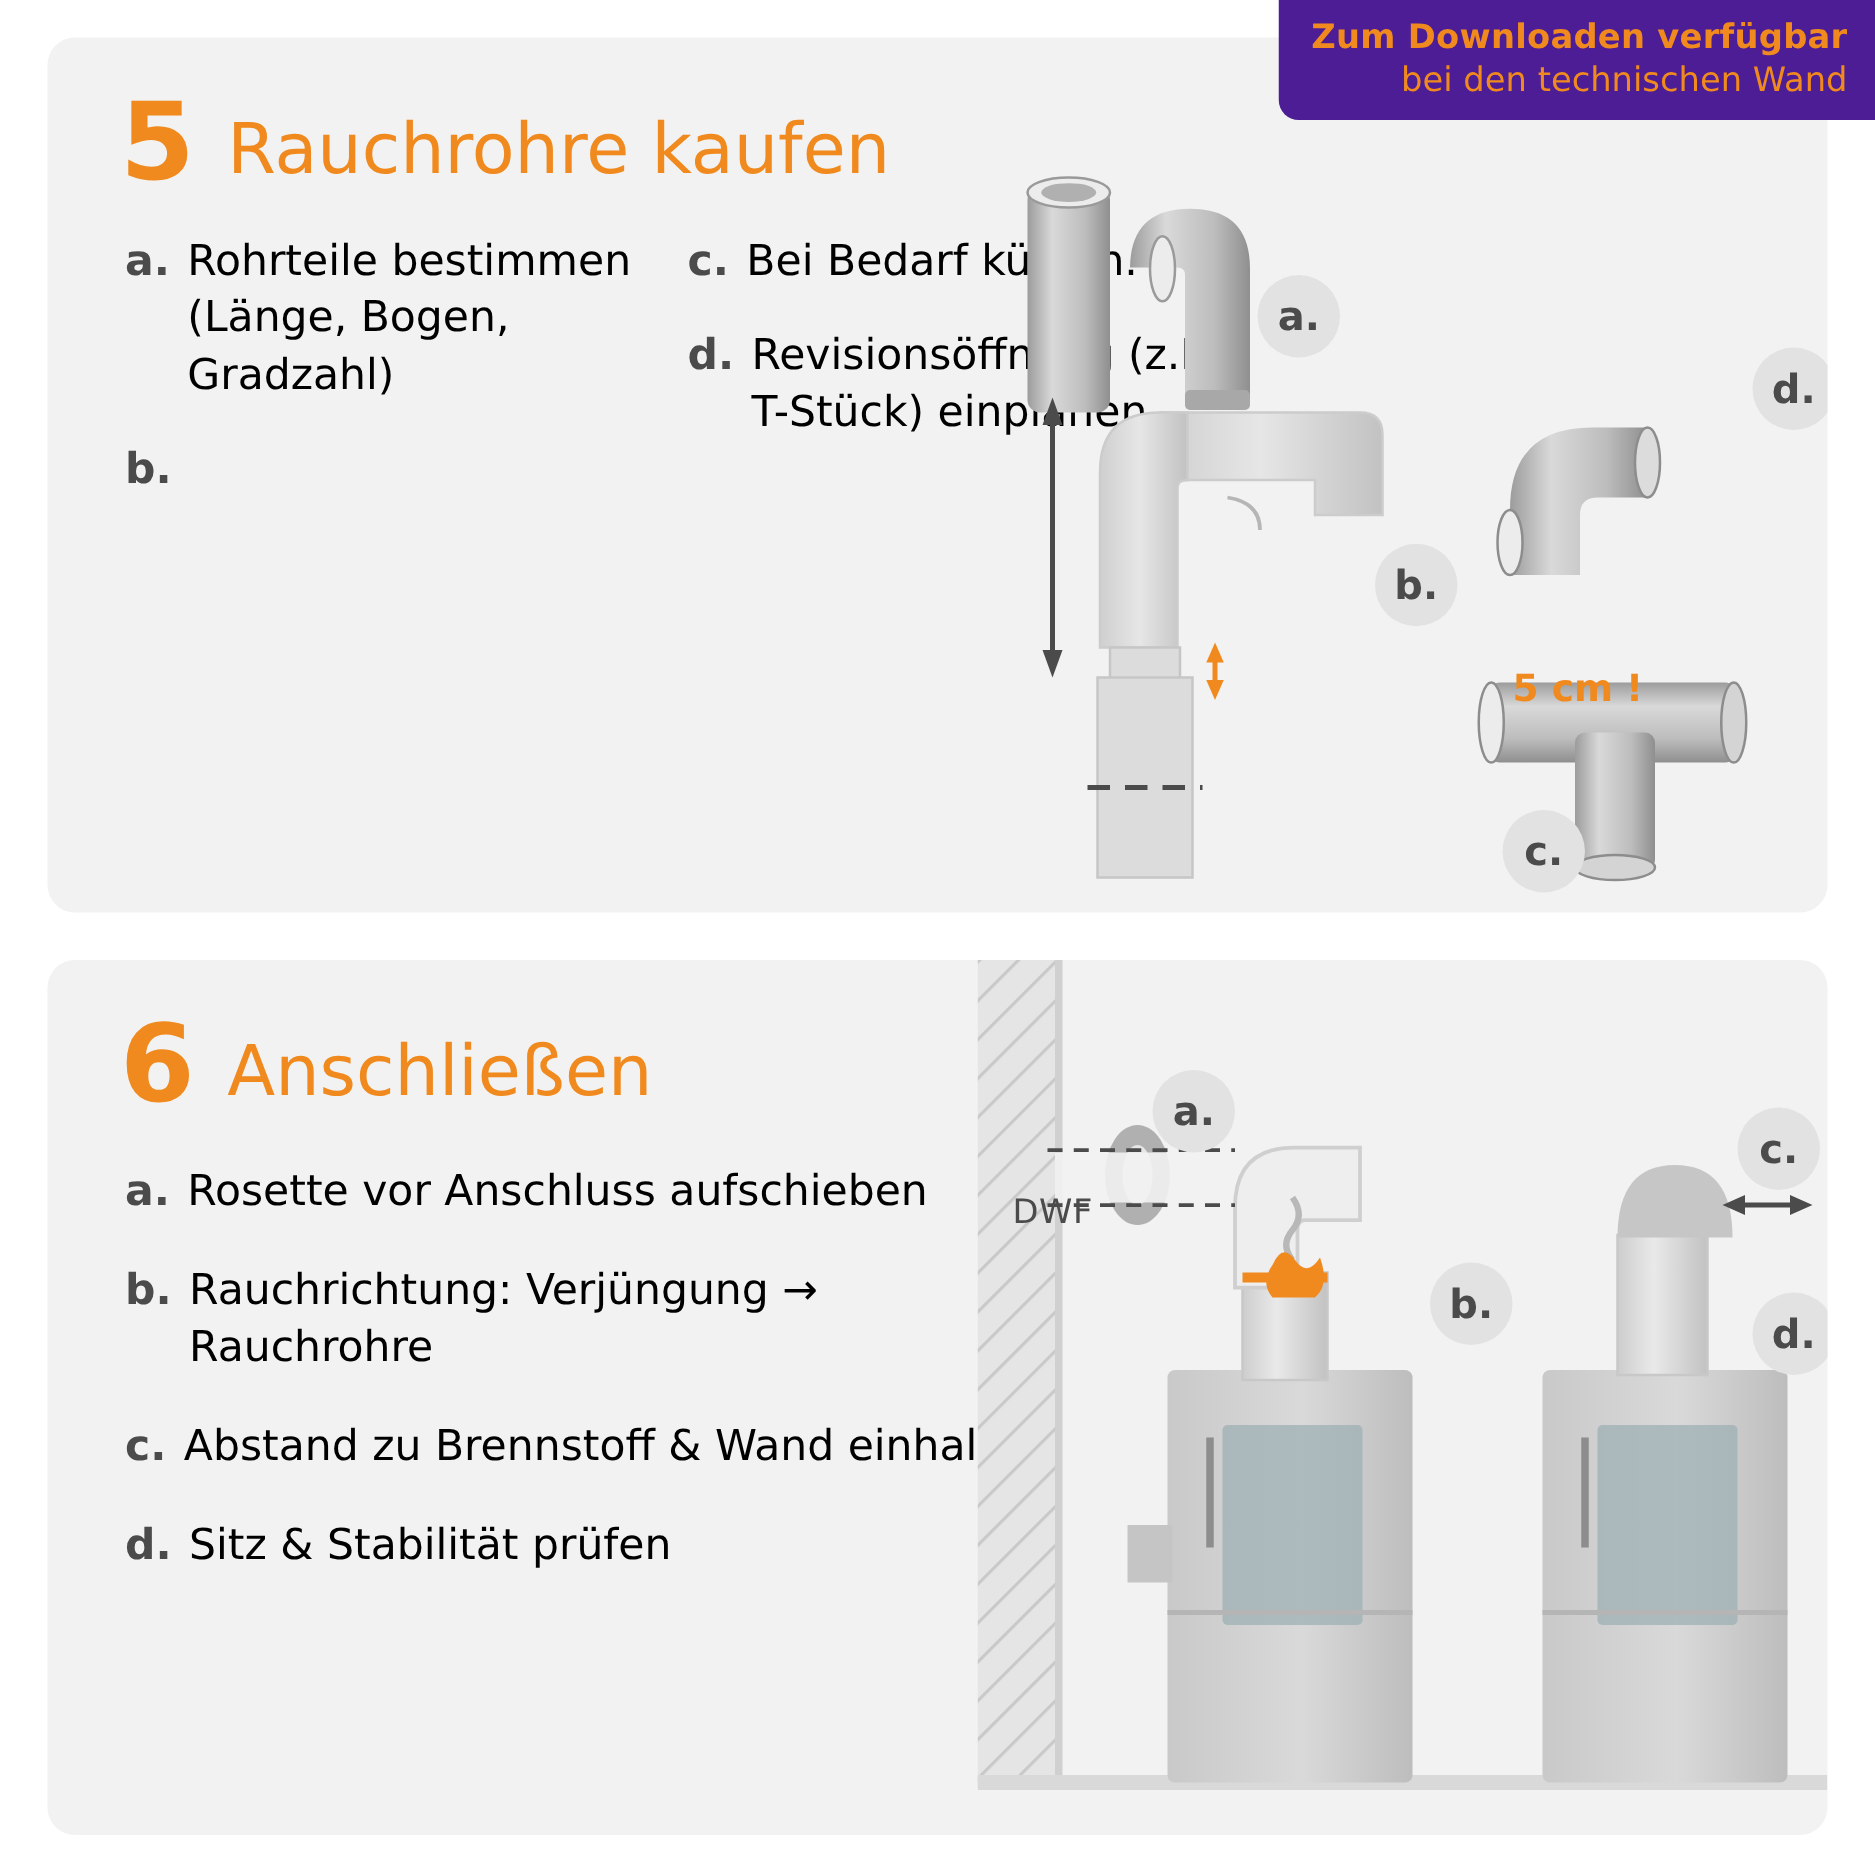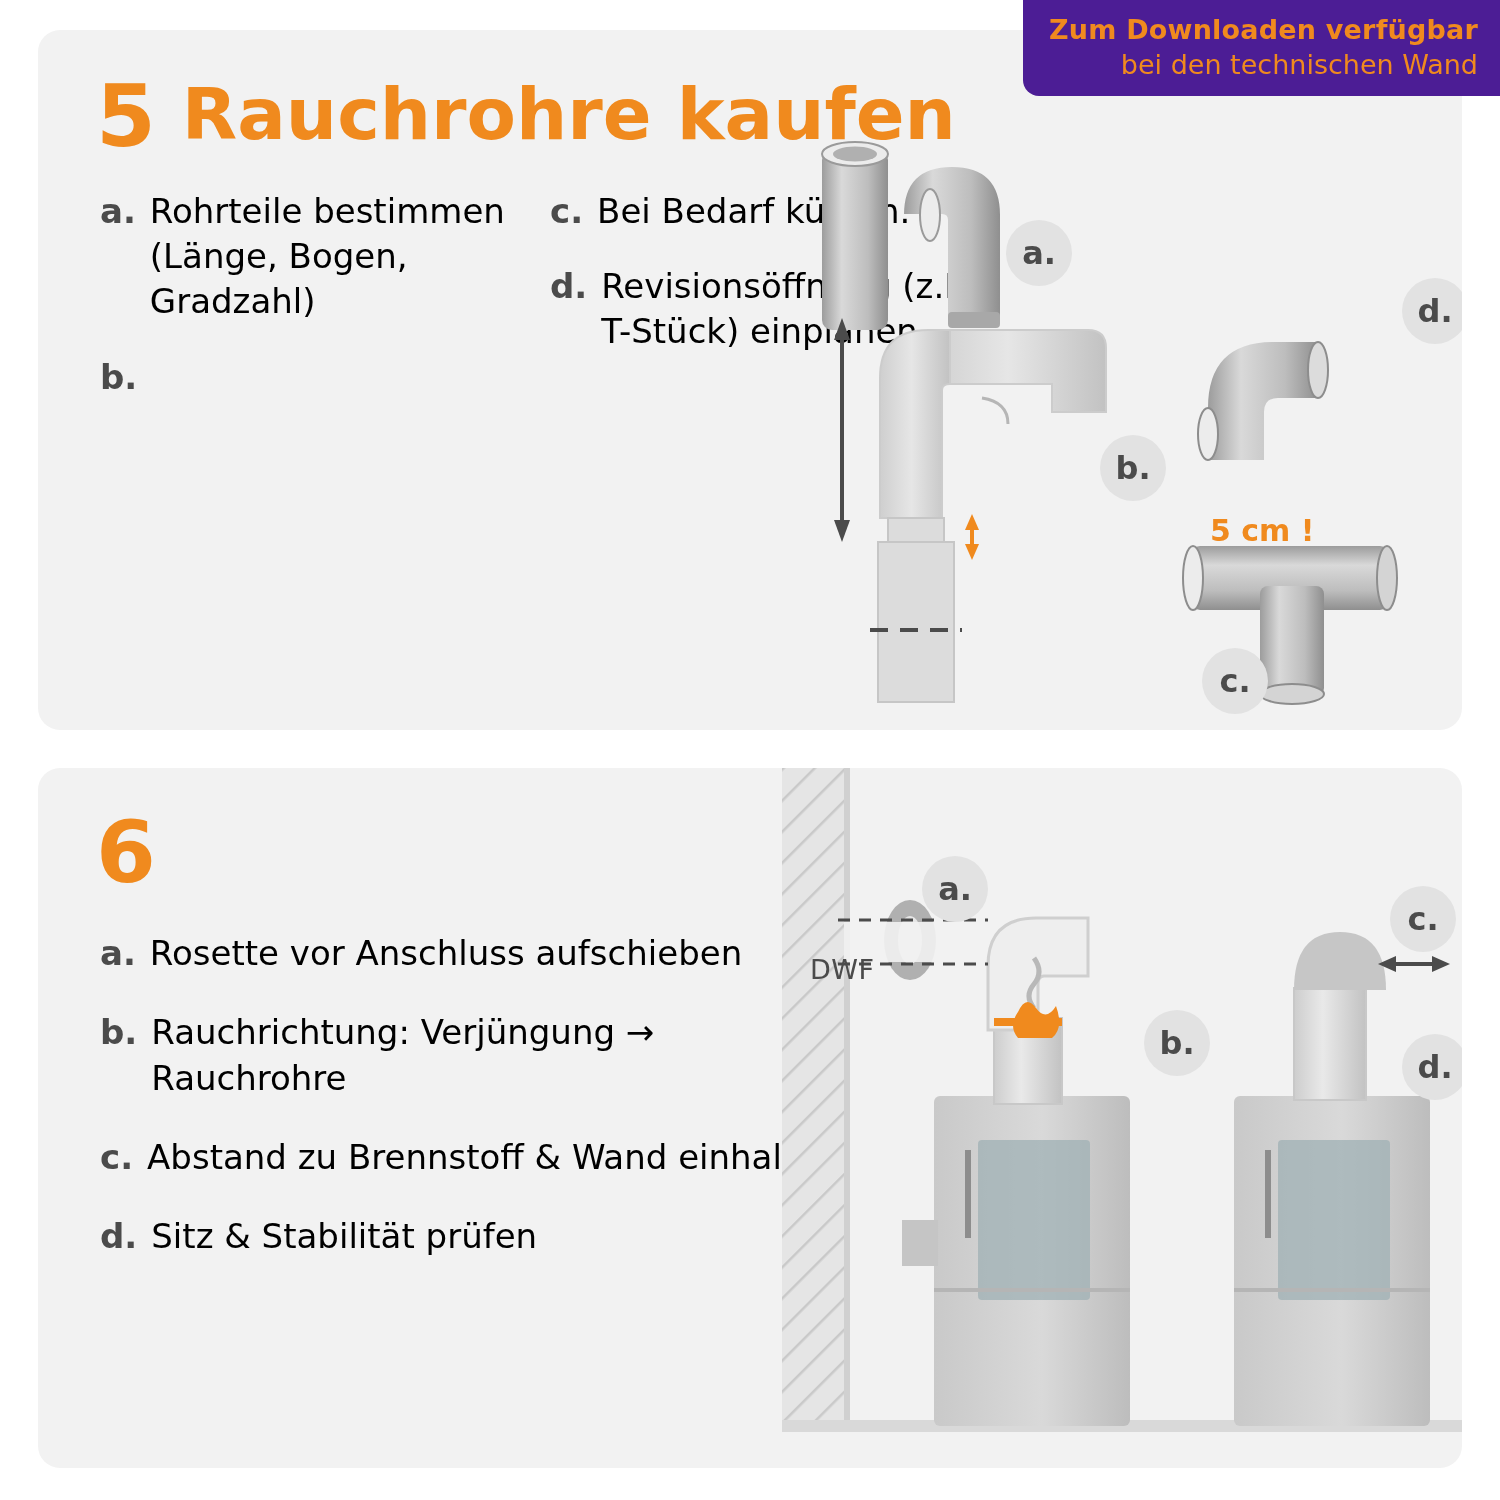--- a/index.html
+++ b/index.html
@@ -64,22 +64,22 @@
     padding: 48px 0 0 58px;
   }
   .step-num {
     color: #f08a1e;
     font-weight: bold;
     font-size: 86px;
     line-height: 0.85;
   }
   .step-title {
     color: #f08a1e;
-    font-weight: bold;
-    font-size: 72px;
+    font-weight: normal;
+    font-size: 56px;
     line-height: 1;
     padding-bottom: 3px;
   }
 
   
   .list {
     padding-left: 62px;
     box-sizing: border-box;
   }
   .item {
@@ -273,28 +273,29 @@
           <ellipse cx="745" cy="548" rx="10" ry="32" fill="#d4d4d4" stroke="#8d8d8d" stroke-width="2"></ellipse>
           <ellipse cx="650" cy="664" rx="32" ry="10" fill="#d4d4d4" stroke="#8d8d8d" stroke-width="2"></ellipse>
         </g>
       </svg>
 
       <div class="badge" style="left:144px; top:190px;">a.</div>
       <div class="badge" style="left:238px; top:405px;">b.</div>
       <div class="badge" style="left:340px; top:618px;">c.</div>
       <div class="badge" style="left:540px; top:248px;">d.</div>
 
-      <div class="label-5cm" style="left:348px; top:483px;">5 cm !</div>
+      <div class="label-5cm" style="left:348px; top:504px;">5 cm !</div>
     </div>
   </div>
 
   <div class="card" id="card-6">
 
     <div class="card-head">
       <div class="step-num">6</div>
+      <div class="step-title">Anschließen</div>
     </div>
 
     <div class="list" id="card6-list">
       <div class="item">
         <span class="marker">a.</span>
         <span class="item-text">Rosette vor Anschluss aufschieben</span>
       </div>
       <div class="item">
         <span class="marker">b.</span>
         <span class="item-text">Rauchrichtung: Verjüngung → Rauchrohre</span>

